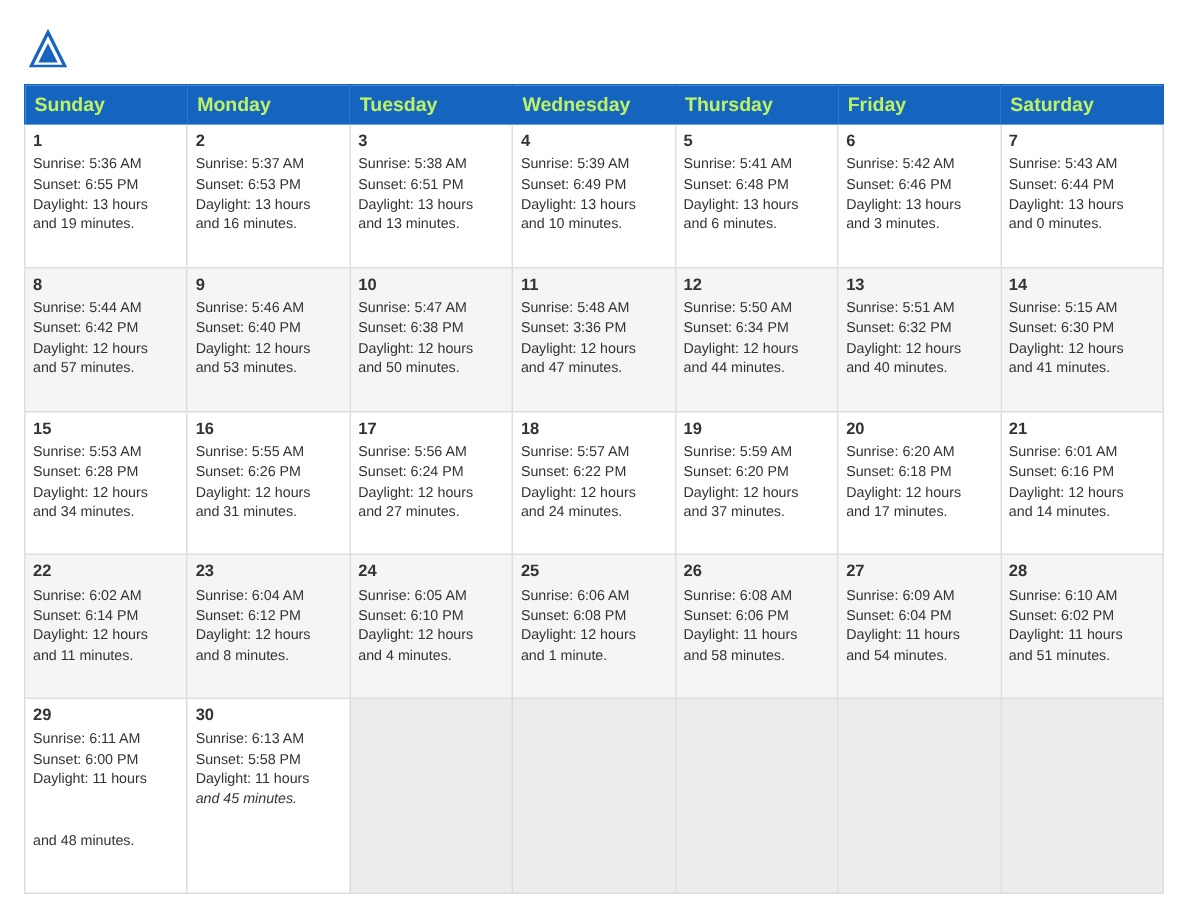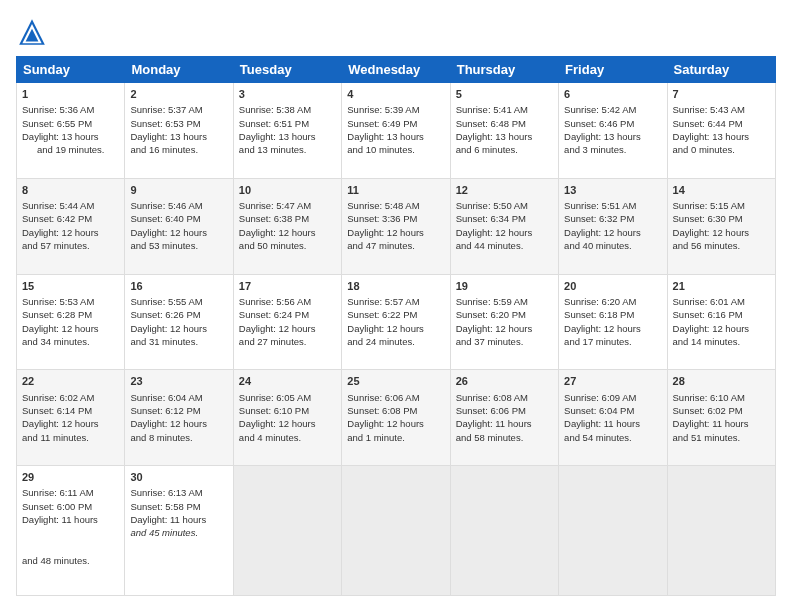--- a/index.html
+++ b/index.html
@@ -53,21 +53,21 @@
     }
     .calendar {
       flex: 1;
       border: 1px solid #ccc;
       border-collapse: collapse;
       width: 100%;
       table-layout: fixed;
     }
     .calendar th {
       background-color: #1565c0;
-      color: #ffffff;
+      color: #bef264;
       text-align: left;
       padding: 5px 6px;
       font-size: 13px;
       font-weight: bold;
       border: 1px solid #1565c0;
     }
     .calendar td {
       vertical-align: top;
       padding: 4px 5px;
       font-size: 9.5px;
@@ -124,21 +124,21 @@
           <th>Saturday</th>
         </tr>
     </thead>
     <tbody id="calendar-body">
     <tr>
           <td>
             <span class="day-num">1</span>
             <span style="display: block;">Sunrise: 5:36 AM</span>
             <span style="display: block;">Sunset: 6:55 PM</span>
             <span style="display: block;">Daylight: 13 hours</span>
-            <span style="display: block; text-align: center;">and 19 minutes.</span>
+            <span style="display: block;">and 19 minutes.</span>
           </td>
           <td>
             <span class="day-num">2</span>
             <span style="display: block;">Sunrise: 5:37 AM</span>
             <span style="display: block;">Sunset: 6:53 PM</span>
             <span style="display: block;">Daylight: 13 hours</span>
             <span style="display: block;">and 16 minutes.</span>
           </td>
           <td>
             <span class="day-num">3</span>
@@ -217,21 +217,21 @@
             <span style="display: block;">Sunrise: 5:51 AM</span>
             <span style="display: block;">Sunset: 6:32 PM</span>
             <span style="display: block;">Daylight: 12 hours</span>
             <span style="display: block;">and 40 minutes.</span>
           </td>
           <td>
             <span class="day-num">14</span>
             <span style="display: block;">Sunrise: 5:15 AM</span>
             <span style="display: block;">Sunset: 6:30 PM</span>
             <span style="display: block;">Daylight: 12 hours</span>
-            <span style="display: block;">and 56 minutes.</span>
+            <span style="display: block;">and 41 minutes.</span>
           </td>
         </tr>
         <tr>
           <td>
             <span class="day-num">15</span>
             <span style="display: block;">Sunrise: 5:53 AM</span>
             <span style="display: block;">Sunset: 6:28 PM</span>
             <span style="display: block;">Daylight: 12 hours</span>
             <span style="display: block;">and 34 minutes.</span>
           </td>

